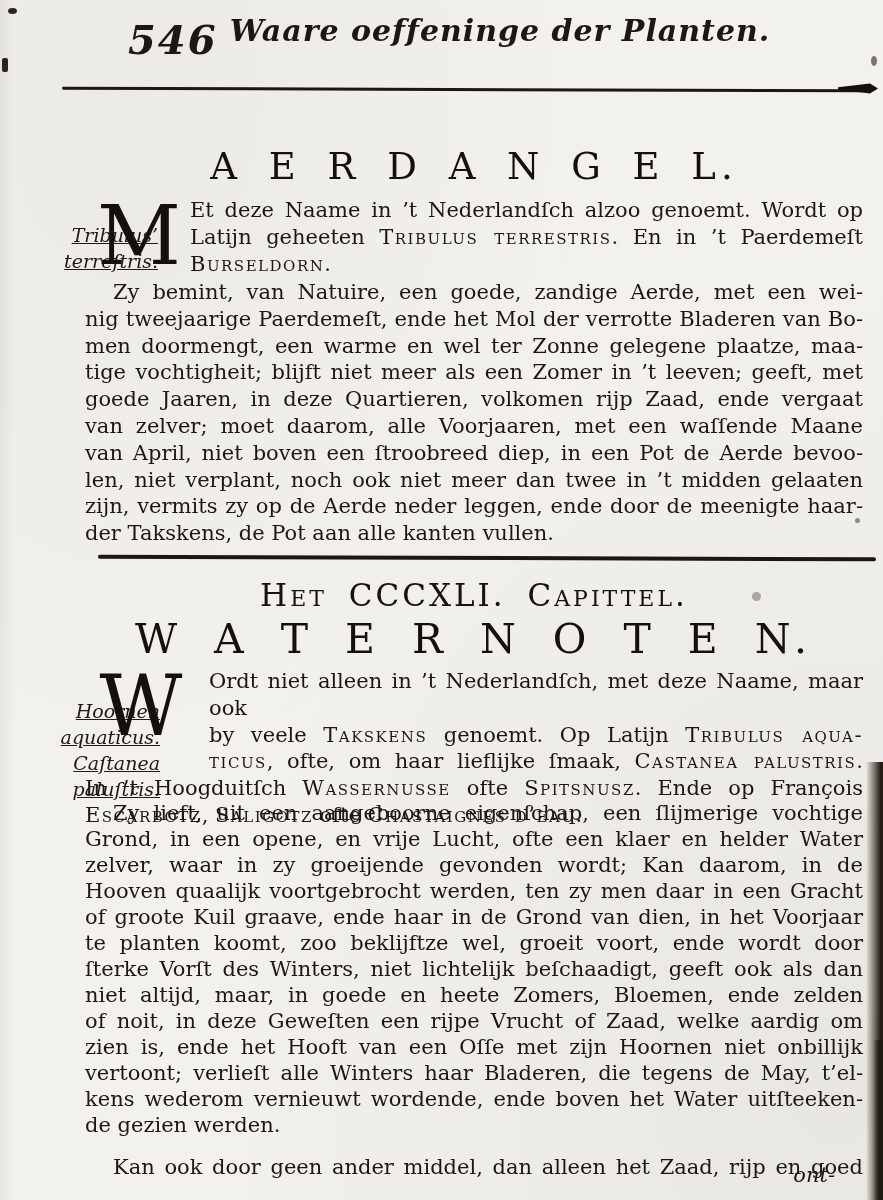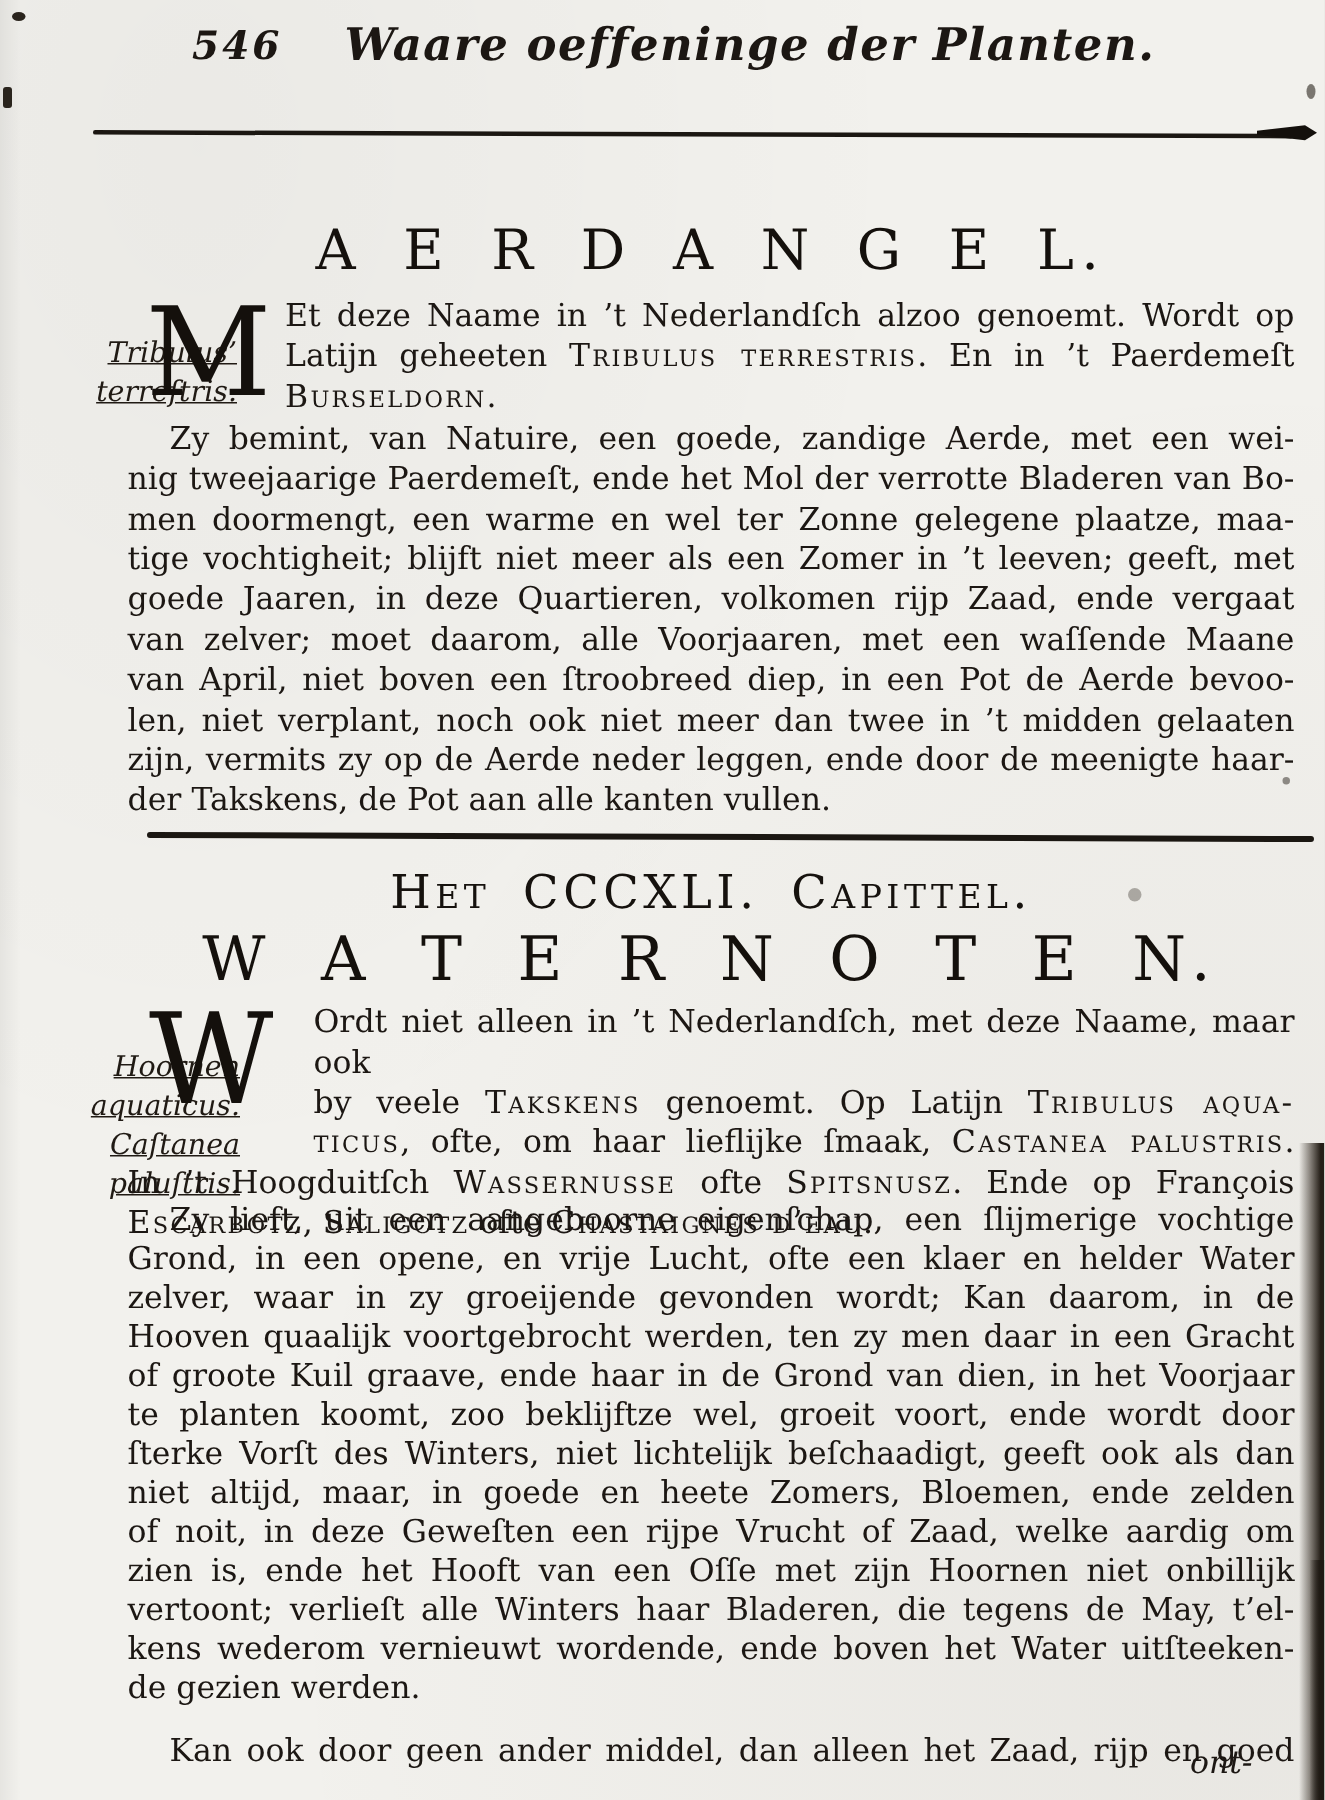--- a/index.html
+++ b/index.html
@@ -12,21 +12,21 @@
     font-family:"DejaVu Serif", serif;
     background:
       linear-gradient(to right, rgba(0,0,0,0.05), rgba(0,0,0,0) 14px),
       radial-gradient(ellipse at 15% 8%, rgba(0,0,0,0.03), rgba(0,0,0,0) 45%),
       radial-gradient(ellipse at 95% 90%, rgba(70,58,45,0.06), rgba(0,0,0,0) 55%),
       #f2f1ed;
   }
   .abs{position:absolute;}
   .pagenum{
     left:128px;top:16px;
-    font-style:italic;font-weight:bold;font-size:26px;letter-spacing:2px;
+    font-style:italic;font-weight:bold;font-size:40px;letter-spacing:2px;
   }
   .running-title{
     left:110px;top:13px;width:780px;
     text-align:center;
     font-style:italic;font-weight:bold;font-size:30px;letter-spacing:1px;
   }
   .rule{background:#1b1712;border-radius:2px;}
   .rule1{left:62px;top:88px;width:800px;height:3px;transform:rotate(0.18deg);}
   .rule1-blob{
     left:838px;top:83px;width:40px;height:11px;background:#14100c;

